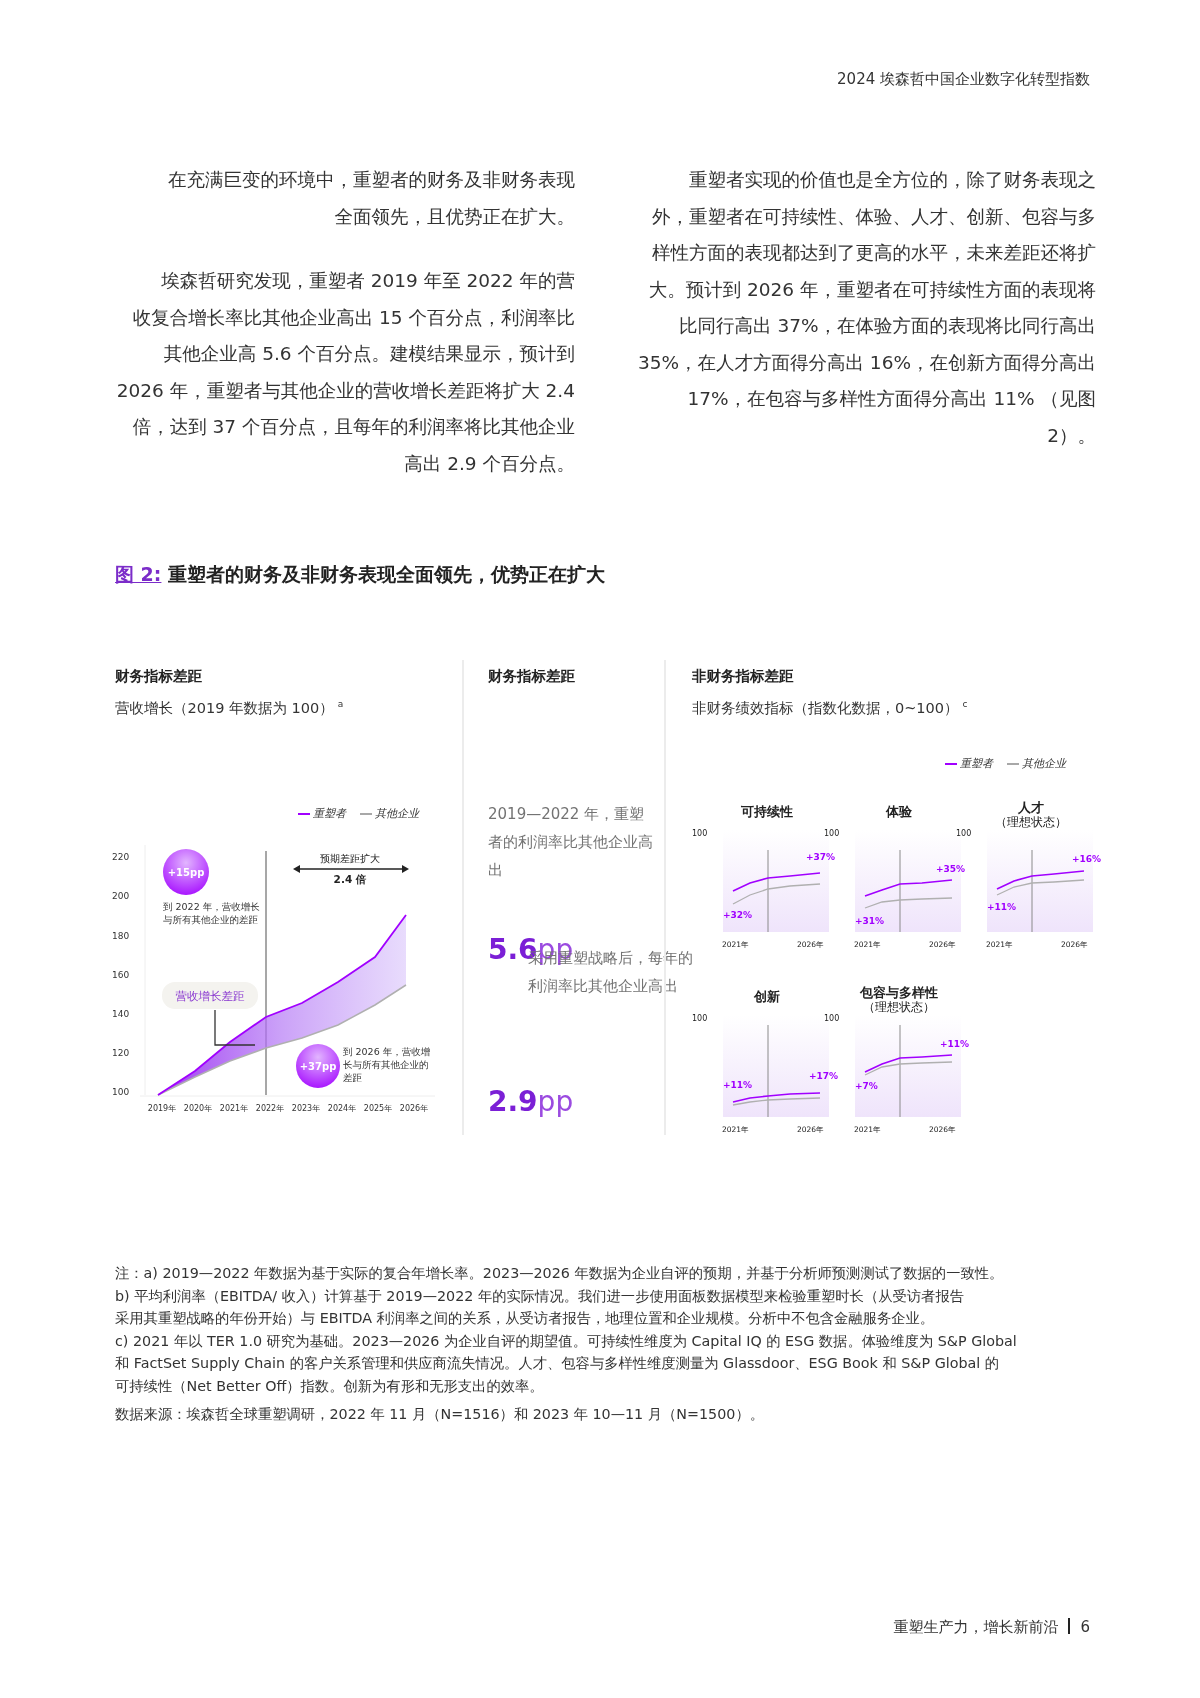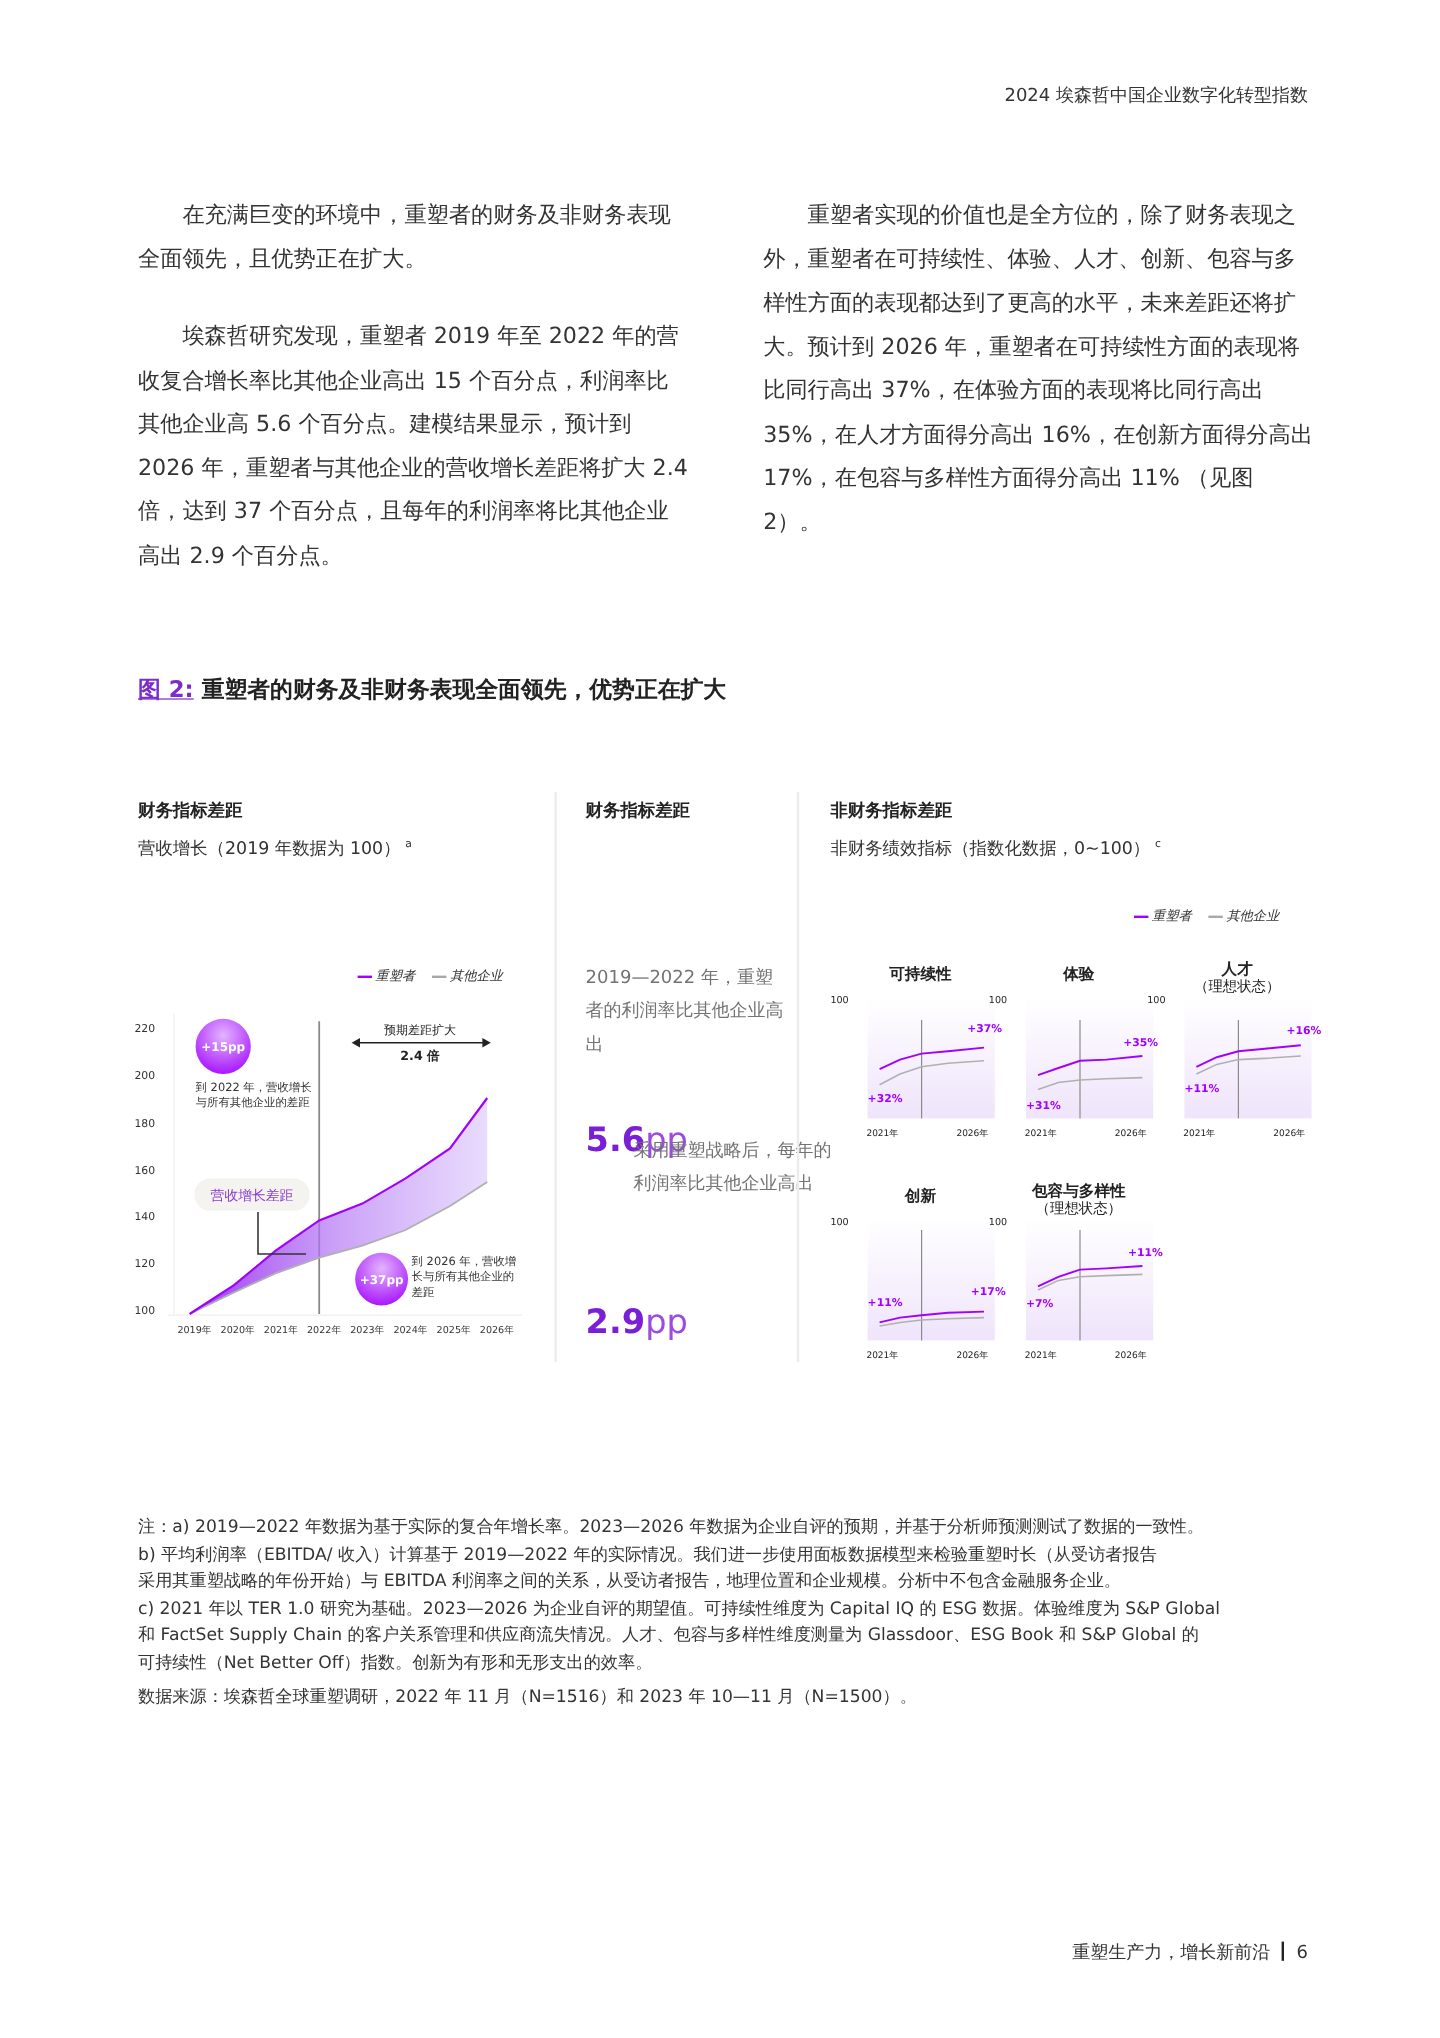--- a/index.html
+++ b/index.html
@@ -1,20 +1,20 @@
 <!DOCTYPE html>
 <html><head>
 <meta charset="utf-8">
 <style>
   * { box-sizing: border-box; margin: 0; padding: 0; }
   html, body { width: 1200px; height: 1698px; background: #ffffff; }
   body { position: relative; font-family: "DejaVu Sans", "Liberation Sans", sans-serif; color: #2b2b2b; overflow: hidden; }
   .abs { position: absolute; }
   .header-title { right: 110px; top: 70px; font-size: 15px; color: #333; }
-  .col { width: 460px; font-size: 18.5px; line-height: 36.5px; color: #333; }
+  .col { width: 460px; font-size: 18.5px; line-height: 36.5px; color: #333; text-align: right; }
   .col p { text-indent: 2em; margin-bottom: 28px; }
   #col-left { left: 115px; top: 162px; }
   #col-right { left: 636px; top: 162px; width: 460px; }
   .fig-title { left: 115px; top: 562px; font-size: 19px; font-weight: bold; color: #222; }
   .fig-title .fig-num { color: #7b2cc9; text-decoration: underline; }
   .panel-head { font-size: 14.5px; line-height: 28px; color: #333; }
   .panel-head b { font-weight: bold; color: #222; }
   .sup { font-size: 9px; vertical-align: super; margin-left: 4px; }
   .vdiv { width: 2px; background: #ececec; }
   .legend { font-size: 11px; color: #333; display: flex; gap: 14px; align-items: center; font-style: italic; }

